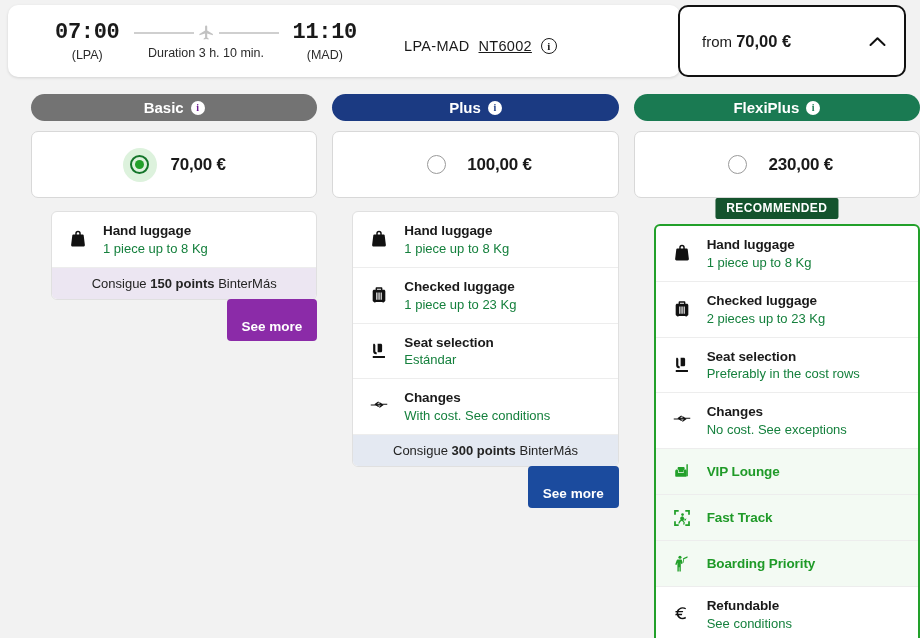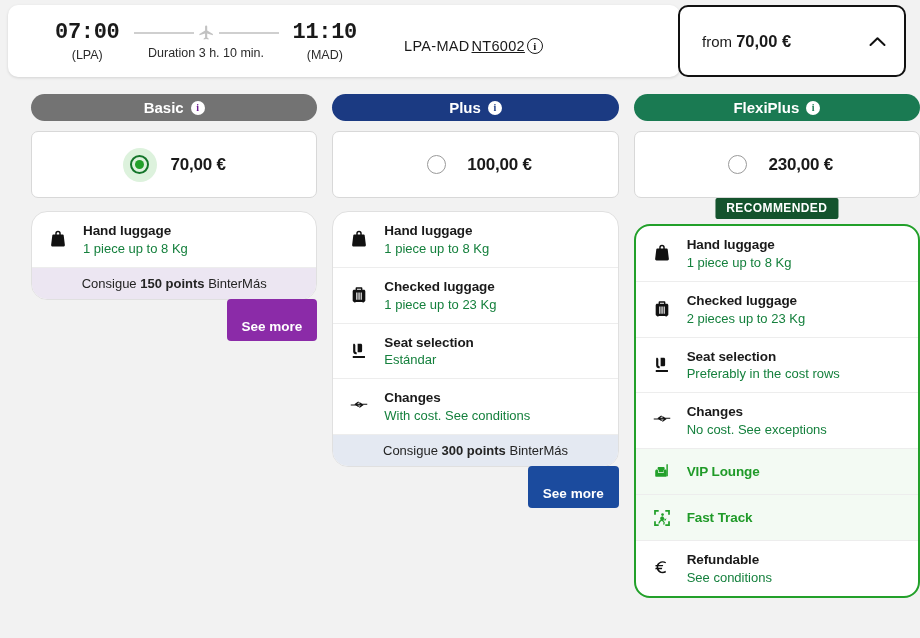--- a/index.html
+++ b/index.html
@@ -22,21 +22,21 @@
   }
   .seg { display: flex; flex-direction: column; align-items: center; }
   .seg .tm { font-size: 22px; font-weight: bold; letter-spacing: -.3px; font-family: Liberation Mono, monospace; }
   .seg .ap { font-size: 12.5px; color: #2b2b2b; margin-top: 3px; }
   .dep { margin-left: 47px; }
   .mid { display: flex; flex-direction: column; align-items: center; margin: 0 14px; }
   .line-row { display: flex; align-items: center; height: 20px; }
   .ln { width: 60px; height: 2px; background: #cfcfcf; }
   .plane { margin: 0 4px; color: #c2c2c2; font-size: 15px; line-height: 1; }
   .dur { font-size: 12.5px; color: #2b2b2b; margin-top: 3px; }
-  .route { margin-left: 47px; display: flex; align-items: center; gap: 2px; font-size: 14.5px; letter-spacing: .3px; margin-top: 10px; }
+  .route { margin-left: 47px; display: flex; align-items: center; gap: 9px; font-size: 14.5px; letter-spacing: .3px; margin-top: 10px; }
   .fnum { text-decoration: underline; letter-spacing: .3px; }
   .icirc {
     width: 16px; height: 16px; border-radius: 50%;
     border: 1.4px solid #1a1a1a;
     display: inline-flex; align-items: center; justify-content: center;
     font-size: 11px; font-weight: bold; font-family: "Liberation Serif", serif;
     line-height: 1;
   }
 
   
@@ -84,22 +84,23 @@
   .radio { width: 19px; height: 19px; border-radius: 50%; border: 1.6px solid #9a9a9a; display: flex; align-items: center; justify-content: center; }
   .radio.on { border: 2px solid #14752a; }
   .radio .dot { width: 9px; height: 9px; border-radius: 50%; background: #22a02a; }
   .price { font-size: 17px; font-weight: bold; letter-spacing: -.2px; }
 
   
   .card {
     margin-top: 13px;
     background: #fff;
     border: 1px solid #e0e0e0;
-    border-radius: 16px;
+    border-radius: 6px;
     overflow: hidden;
+    margin-left: 20px;
   }
   .card.reco { border: 2px solid #22a02a; margin-top: 26px; }
 
   .badge {
     position: absolute; top: 104px; left: 50%; transform: translateX(-50%);
     background: #14532d; color: #fff;
     font-size: 12px; font-weight: bold; letter-spacing: .4px;
     padding: 3px 11px 4px; border-radius: 2px;
     z-index: 3;
   }
@@ -353,20 +354,34 @@
               <path d="M3.4 3.4h5v1.9H5.3v3.1H3.4V3.4zm12.2 0h5v5h-1.9V5.3h-3.1V3.4zM3.4 15.6h1.9v3.1h3.1v1.9h-5v-5zm15.3 0h1.9v5h-5v-1.9h3.1v-3.1z"></path>
               <circle cx="12.6" cy="8.2" r="1.5"></circle>
               <path d="M12 10.2c.9 0 1.6.4 2 1.2l1 1.9 1.9-.9-.9 2.2-2.1.5 1.1-.6-.8-1.5-.6 1.9 1.5 1.9-.6 2.6-1.3-.4.5-2.1-1.8-2-1.6 1.1-1.3 2.4-1.2-.6 1.4-2.7 1.2-.9-.4-2c-.1-.6.3-1.2.9-1.3l1.1-.7z"></path>
             </svg>
           </span>
         <span>
           <span class="tt">Fast Track</span>
           
         </span>
       </div>
+        <div class="row perk">
+        <span class="ico">
+            <svg width="22" height="22" viewBox="0 0 24 24" fill="#22a02a">
+              <circle cx="9.8" cy="4.6" r="1.7"></circle>
+              <path d="M8.6 7.1h2.1c.7 0 1.2.5 1.3 1.1l.6 3.3-1.5.4-.4-2v10.3H9.2v-4.6H8.5v4.6H7v-9.8l-1 2.6-1.4-.5 1.5-4.2c.2-.7.8-1.2 1.6-1.2h.9z"></path>
+              <path d="M13.2 5.7l4.8-2.1v1.5l-4.8 2.1V5.7z"></path>
+              <path d="M13.1 6.2h.9v4.6h-.9z" transform="rotate(12 13.5 8.5)"></path>
+            </svg>
+          </span>
+        <span>
+          <span class="tt">Boarding Priority</span>
+          
+        </span>
+      </div>
         <div class="row ">
         <span class="ico">
             <svg width="22" height="22" viewBox="0 0 24 24" fill="#111">
               <path d="M15.6 6.9c-.8-.6-1.8-1-2.9-1-1.9 0-3.5 1.1-4.3 2.8h4.9l-.5 1.5H8c0 .2-.1.5-.1.8s0 .5.1.8h4.3l-.5 1.5H8.4c.8 1.7 2.4 2.8 4.3 2.8 1.1 0 2.1-.4 2.9-1l.9 1.4c-1.1.8-2.4 1.3-3.8 1.3-2.9 0-5.4-1.9-6.3-4.5H4.6l.5-1.5h1.1c0-.3-.1-.5-.1-.8s0-.5.1-.8H4.6l.5-1.5h1.3C7.3 6.4 9.8 4.5 12.7 4.5c1.4 0 2.7.5 3.8 1.3l-.9 1.1z"></path>
             </svg>
           </span>
         <span>
           <span class="tt">Refundable</span>
           <span class="ss" style="display:block">See conditions</span>
         </span>

